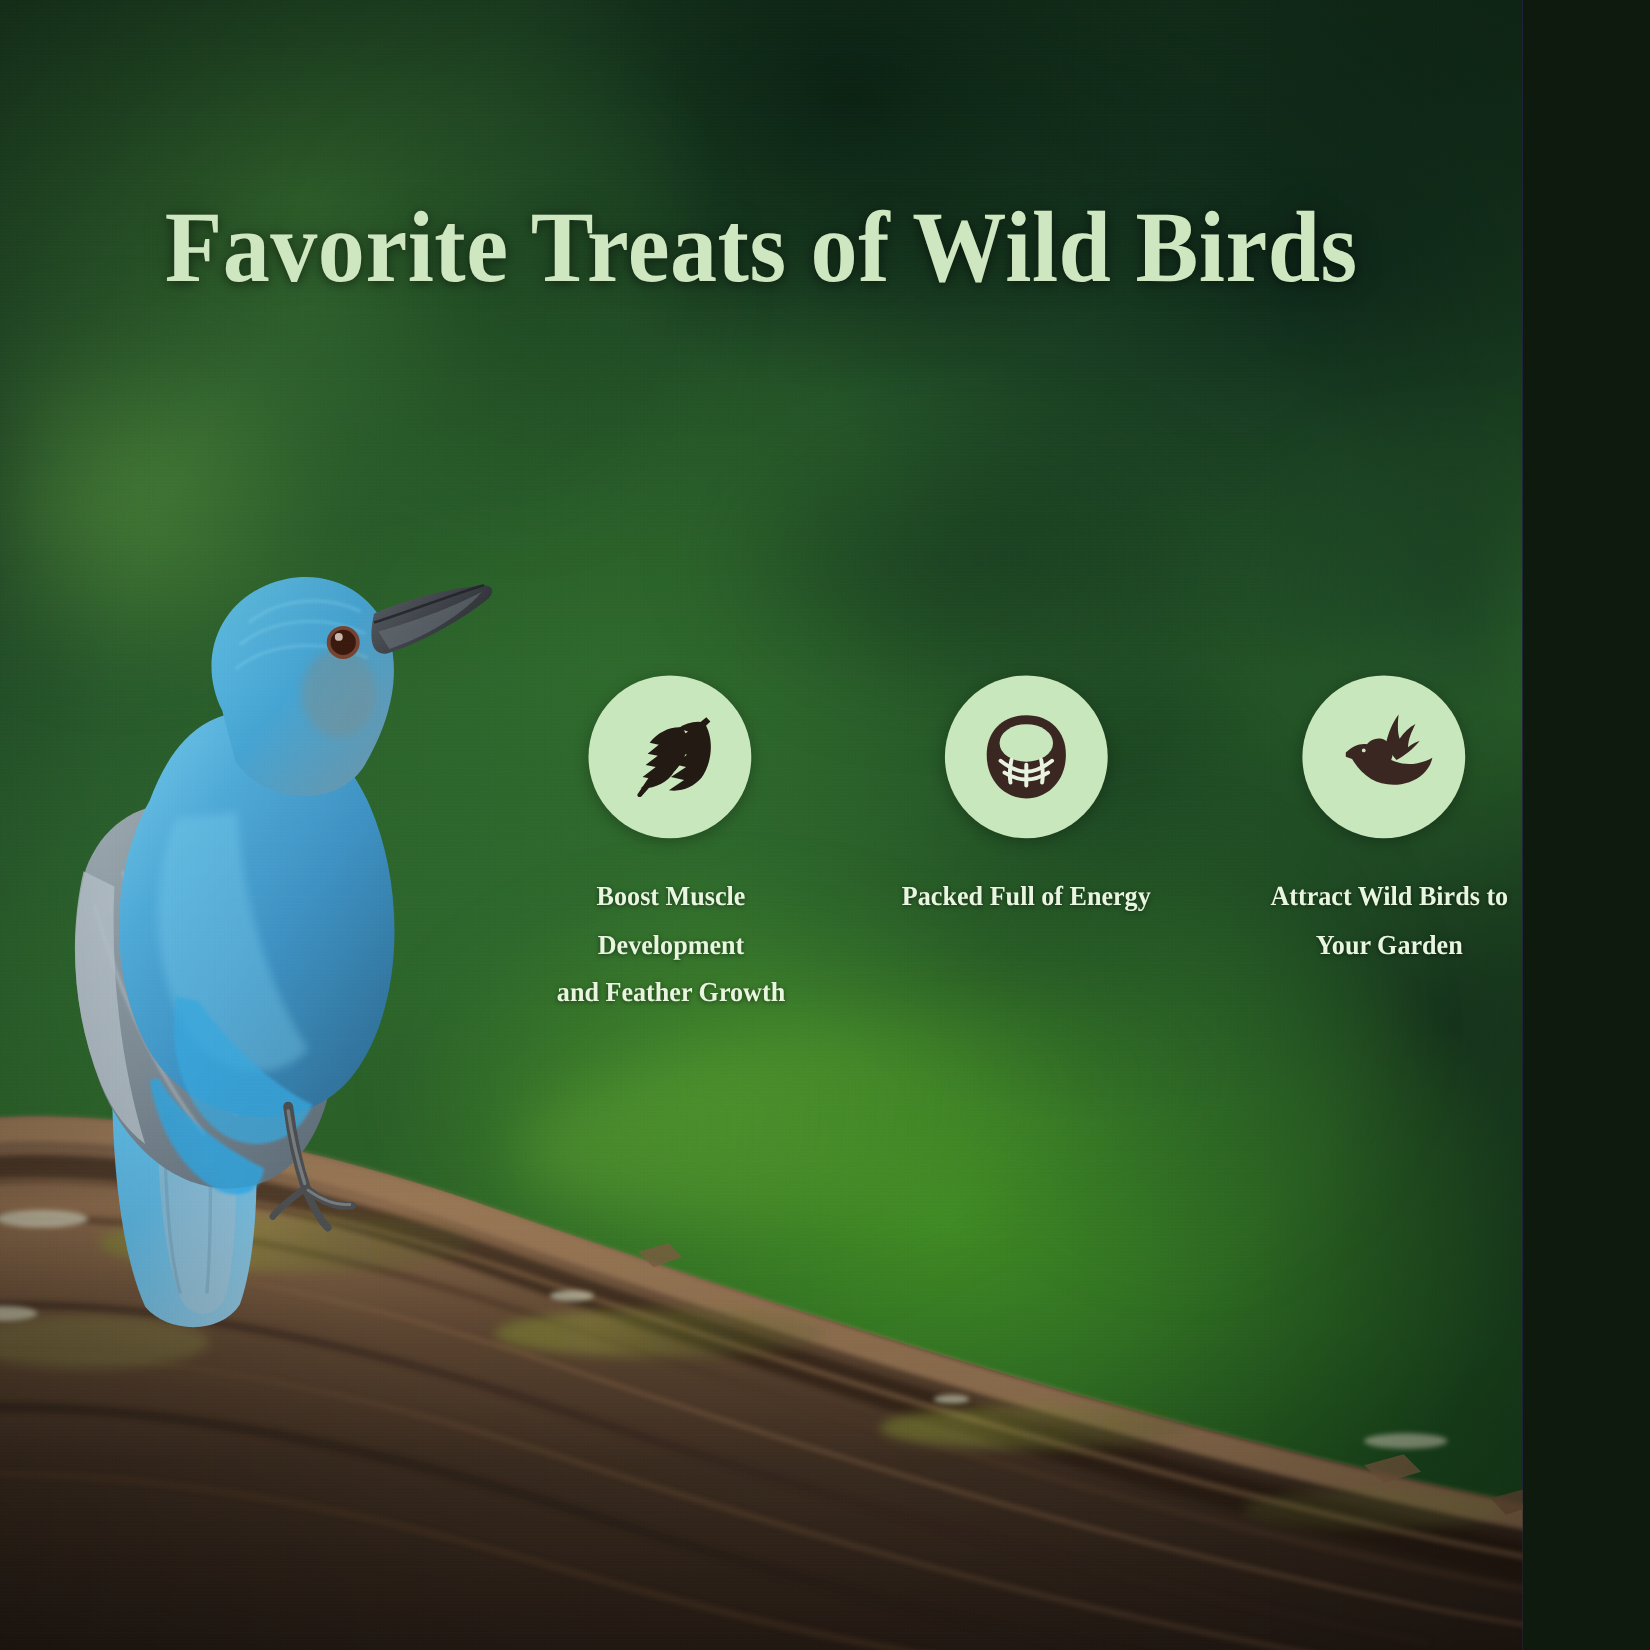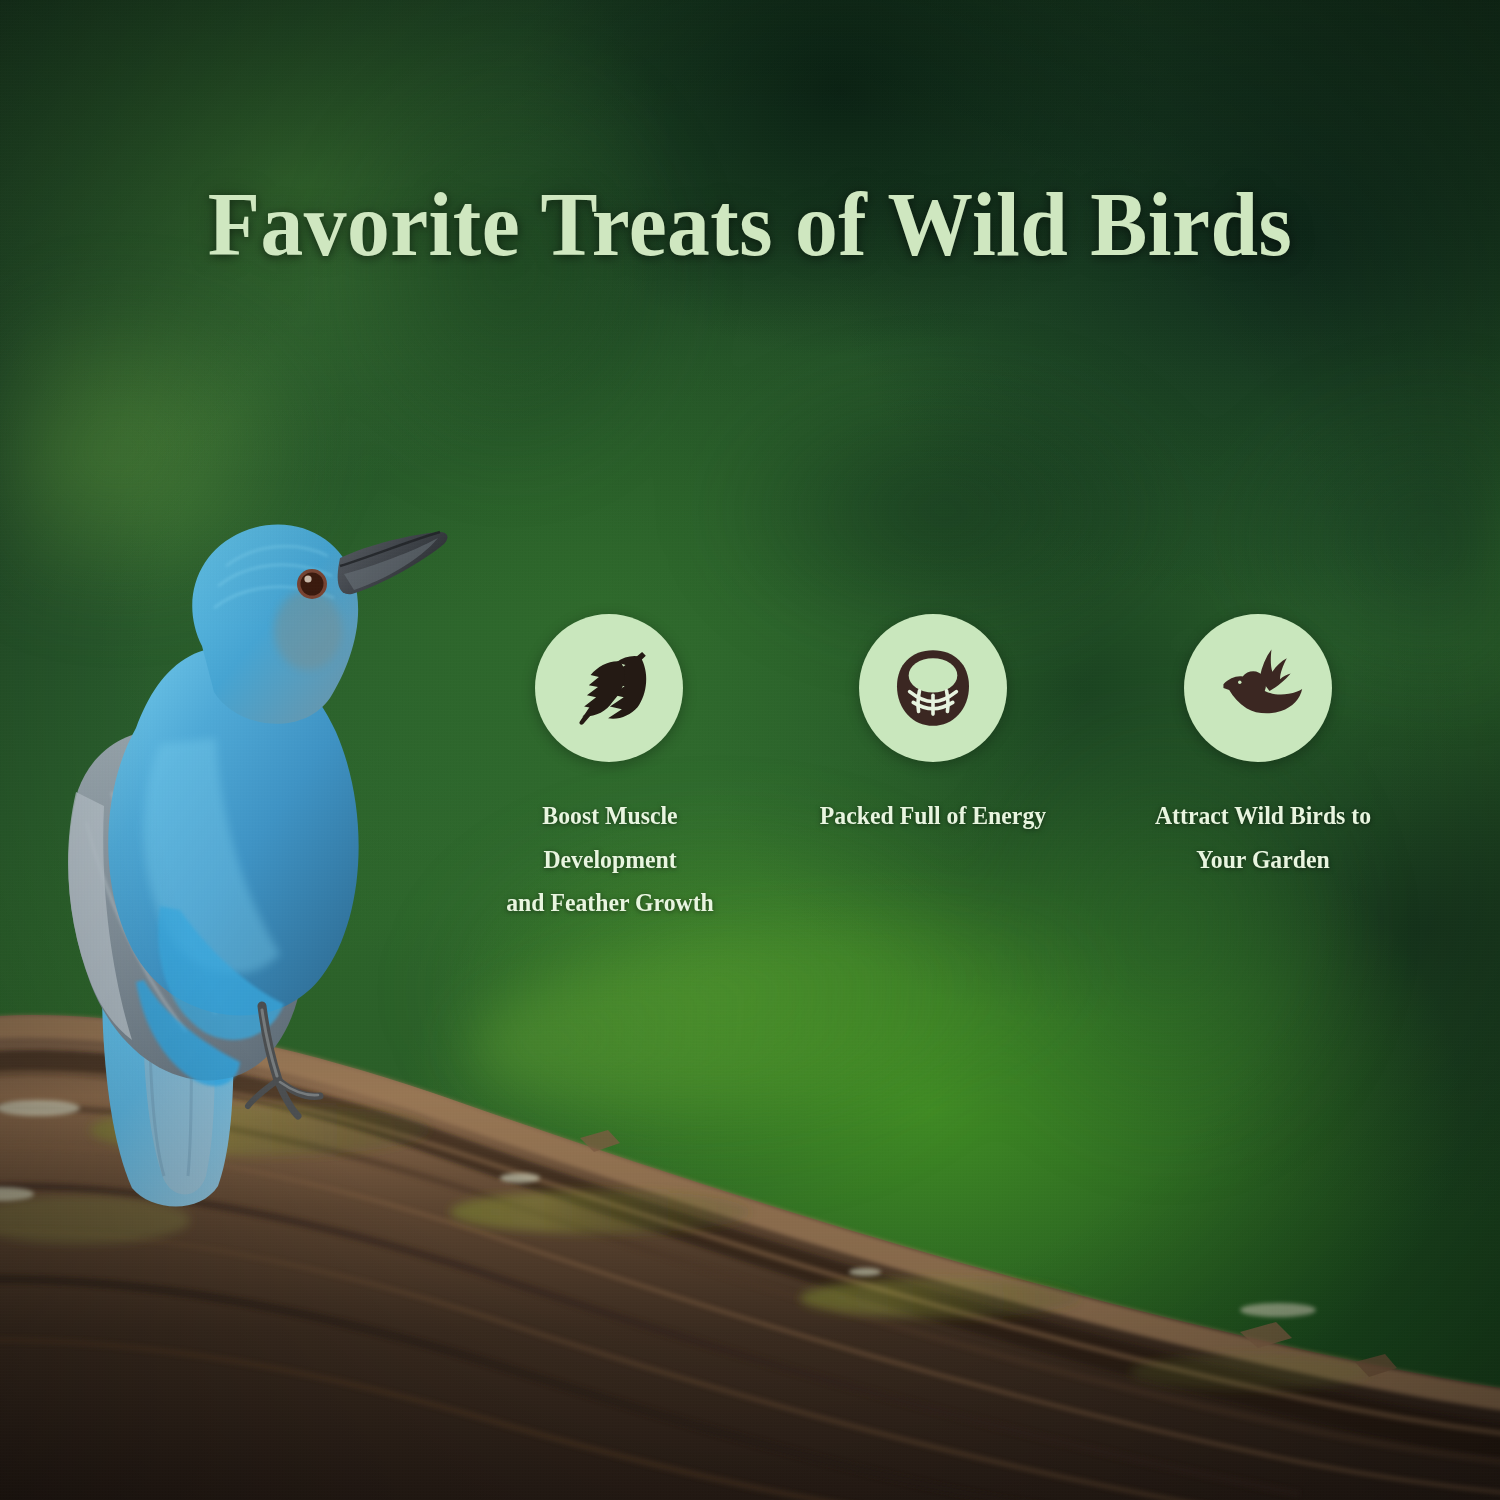--- a/index.html
+++ b/index.html
@@ -5,21 +5,21 @@
 <style>
   * { margin:0; padding:0; box-sizing:border-box; }
   html,body { background:#0d1a0d; }
   body {
     font-family:"Liberation Serif", serif;
     -webkit-font-smoothing:antialiased;
   }
 
   #stage {
     position:relative;
-    width:1500px; height:1500px;
+    width:1384px; height:1500px;
     overflow:hidden;
     background:#4c1d95;
   }
 
   
   .bg-layer { position:absolute; inset:0; }
 
   .bg-base {
     background:
       radial-gradient(ellipse 520px 420px at 20% 12%, #3f7c36 0%, rgba(63,124,54,0) 72%),

